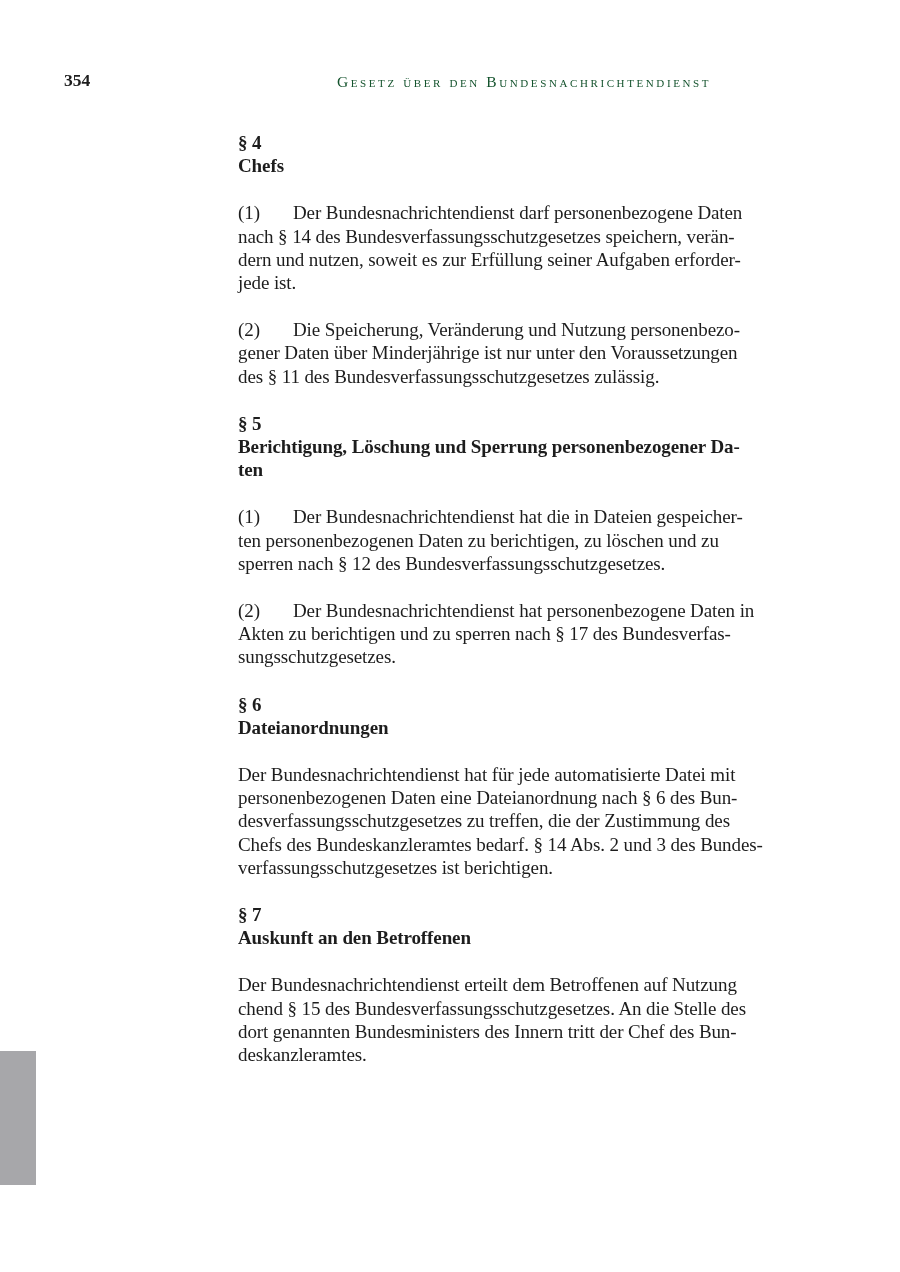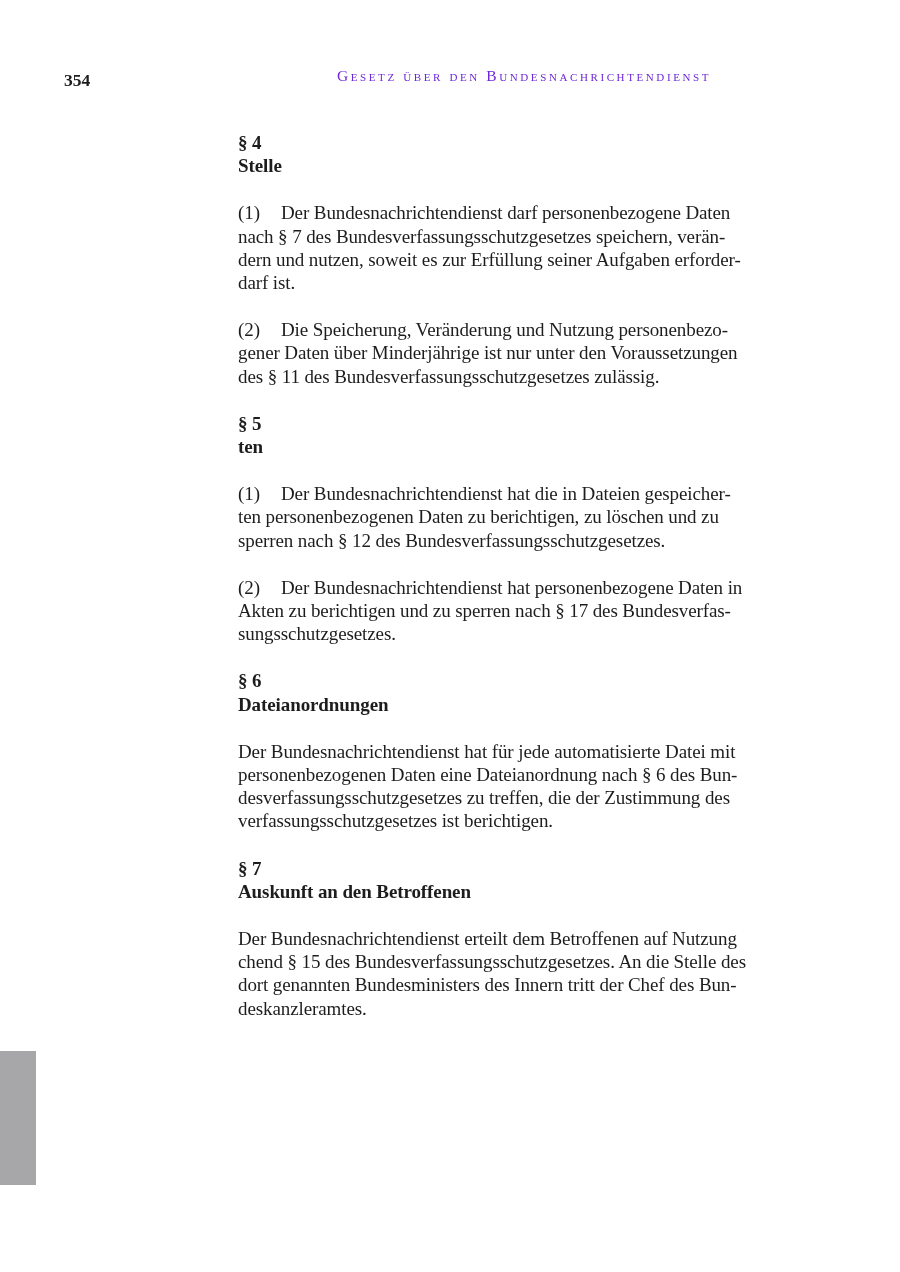--- a/index.html
+++ b/index.html
@@ -16,81 +16,82 @@
     position: absolute;
     left: 64px;
     top: 70px;
     font-size: 17.5px;
     font-weight: 700;
     color: #1d1d1d;
   }
   .running-title {
     position: absolute;
     left: 238px;
-    top: 67px;
+    top: 73px;
     width: 572px;
     text-align: center;
     font-variant: small-caps;
     letter-spacing: 2.6px;
     font-size: 15.5px;
-    color: #6d28d9;
+    color: #14532d;
   }
   main.page-body {
     position: absolute;
     left: 238px;
     top: 131px;
     width: 580px;
     font-size: 19px;
     line-height: 23.2px;
     letter-spacing: -0.1px;
   }
   .line { display: block; white-space: nowrap; }
   .sec-num, .sec-title { font-weight: 700; }
   .law-section { margin-top: 24px; }
   .law-section:first-child { margin-top: 0; }
   .law-paragraph { margin: 24px 0 0 0; }
   .marker { display: inline-block; width: 43px; }
-  .line-text { display: inline; }
+  .line-text { display: inline; margin-left: 12px; }
   .scan-bar {
     position: absolute;
     left: 0;
     top: 1051px;
     width: 36px;
     height: 134px;
     background: #a7a7aa;
   }
 </style>
 </head>
 <body>
 
 <div class="page">
   <span class="page-number">354</span>
   <span class="running-title">Gesetz über den Bundesnachrichtendienst</span>
 
   <main class="page-body">
       <div class="law-section">
         <div class="sec-num line">§ 4</div>
         <div class="sec-title">
-          <div class="line">Stelle</div>
+          <div class="line">Chefs</div>
         </div>
         <div class="law-paragraph">
           <div class="line"><div class="marker">(1)</div><div class="line-text">Der Bundesnachrichtendienst darf personenbezogene Daten</div></div>
-          <div class="line">nach § 7 des Bundesverfassungsschutzgesetzes speichern, verän-</div>
+          <div class="line">nach § 14 des Bundesverfassungsschutzgesetzes speichern, verän-</div>
           <div class="line">dern und nutzen, soweit es zur Erfüllung seiner Aufgaben erforder-</div>
-          <div class="line">darf ist.</div>
+          <div class="line">jede ist.</div>
         </div>
         <div class="law-paragraph">
           <div class="line"><div class="marker">(2)</div><div class="line-text">Die Speicherung, Veränderung und Nutzung personenbezo-</div></div>
           <div class="line">gener Daten über Minderjährige ist nur unter den Voraussetzungen</div>
           <div class="line">des § 11 des Bundesverfassungsschutzgesetzes zulässig.</div>
         </div>
       </div>
       <div class="law-section">
         <div class="sec-num line">§ 5</div>
         <div class="sec-title">
+          <div class="line">Berichtigung, Löschung und Sperrung personenbezogener Da-</div>
           <div class="line">ten</div>
         </div>
         <div class="law-paragraph">
           <div class="line"><div class="marker">(1)</div><div class="line-text">Der Bundesnachrichtendienst hat die in Dateien gespeicher-</div></div>
           <div class="line">ten personenbezogenen Daten zu berichtigen, zu löschen und zu</div>
           <div class="line">sperren nach § 12 des Bundesverfassungsschutzgesetzes.</div>
         </div>
         <div class="law-paragraph">
           <div class="line"><div class="marker">(2)</div><div class="line-text">Der Bundesnachrichtendienst hat personenbezogene Daten in</div></div>
           <div class="line">Akten zu berichtigen und zu sperren nach § 17 des Bundesverfas-</div>
@@ -99,20 +100,21 @@
       </div>
       <div class="law-section">
         <div class="sec-num line">§ 6</div>
         <div class="sec-title">
           <div class="line">Dateianordnungen</div>
         </div>
         <div class="law-paragraph">
           <div class="line">Der Bundesnachrichtendienst hat für jede automatisierte Datei mit</div>
           <div class="line">personenbezogenen Daten eine Dateianordnung nach § 6 des Bun-</div>
           <div class="line">desverfassungsschutzgesetzes zu treffen, die der Zustimmung des</div>
+          <div class="line">Chefs des Bundeskanzleramtes bedarf. § 14 Abs. 2 und 3 des Bundes-</div>
           <div class="line">verfassungsschutzgesetzes ist berichtigen.</div>
         </div>
       </div>
       <div class="law-section">
         <div class="sec-num line">§ 7</div>
         <div class="sec-title">
           <div class="line">Auskunft an den Betroffenen</div>
         </div>
         <div class="law-paragraph">
           <div class="line">Der Bundesnachrichtendienst erteilt dem Betroffenen auf Nutzung</div>

